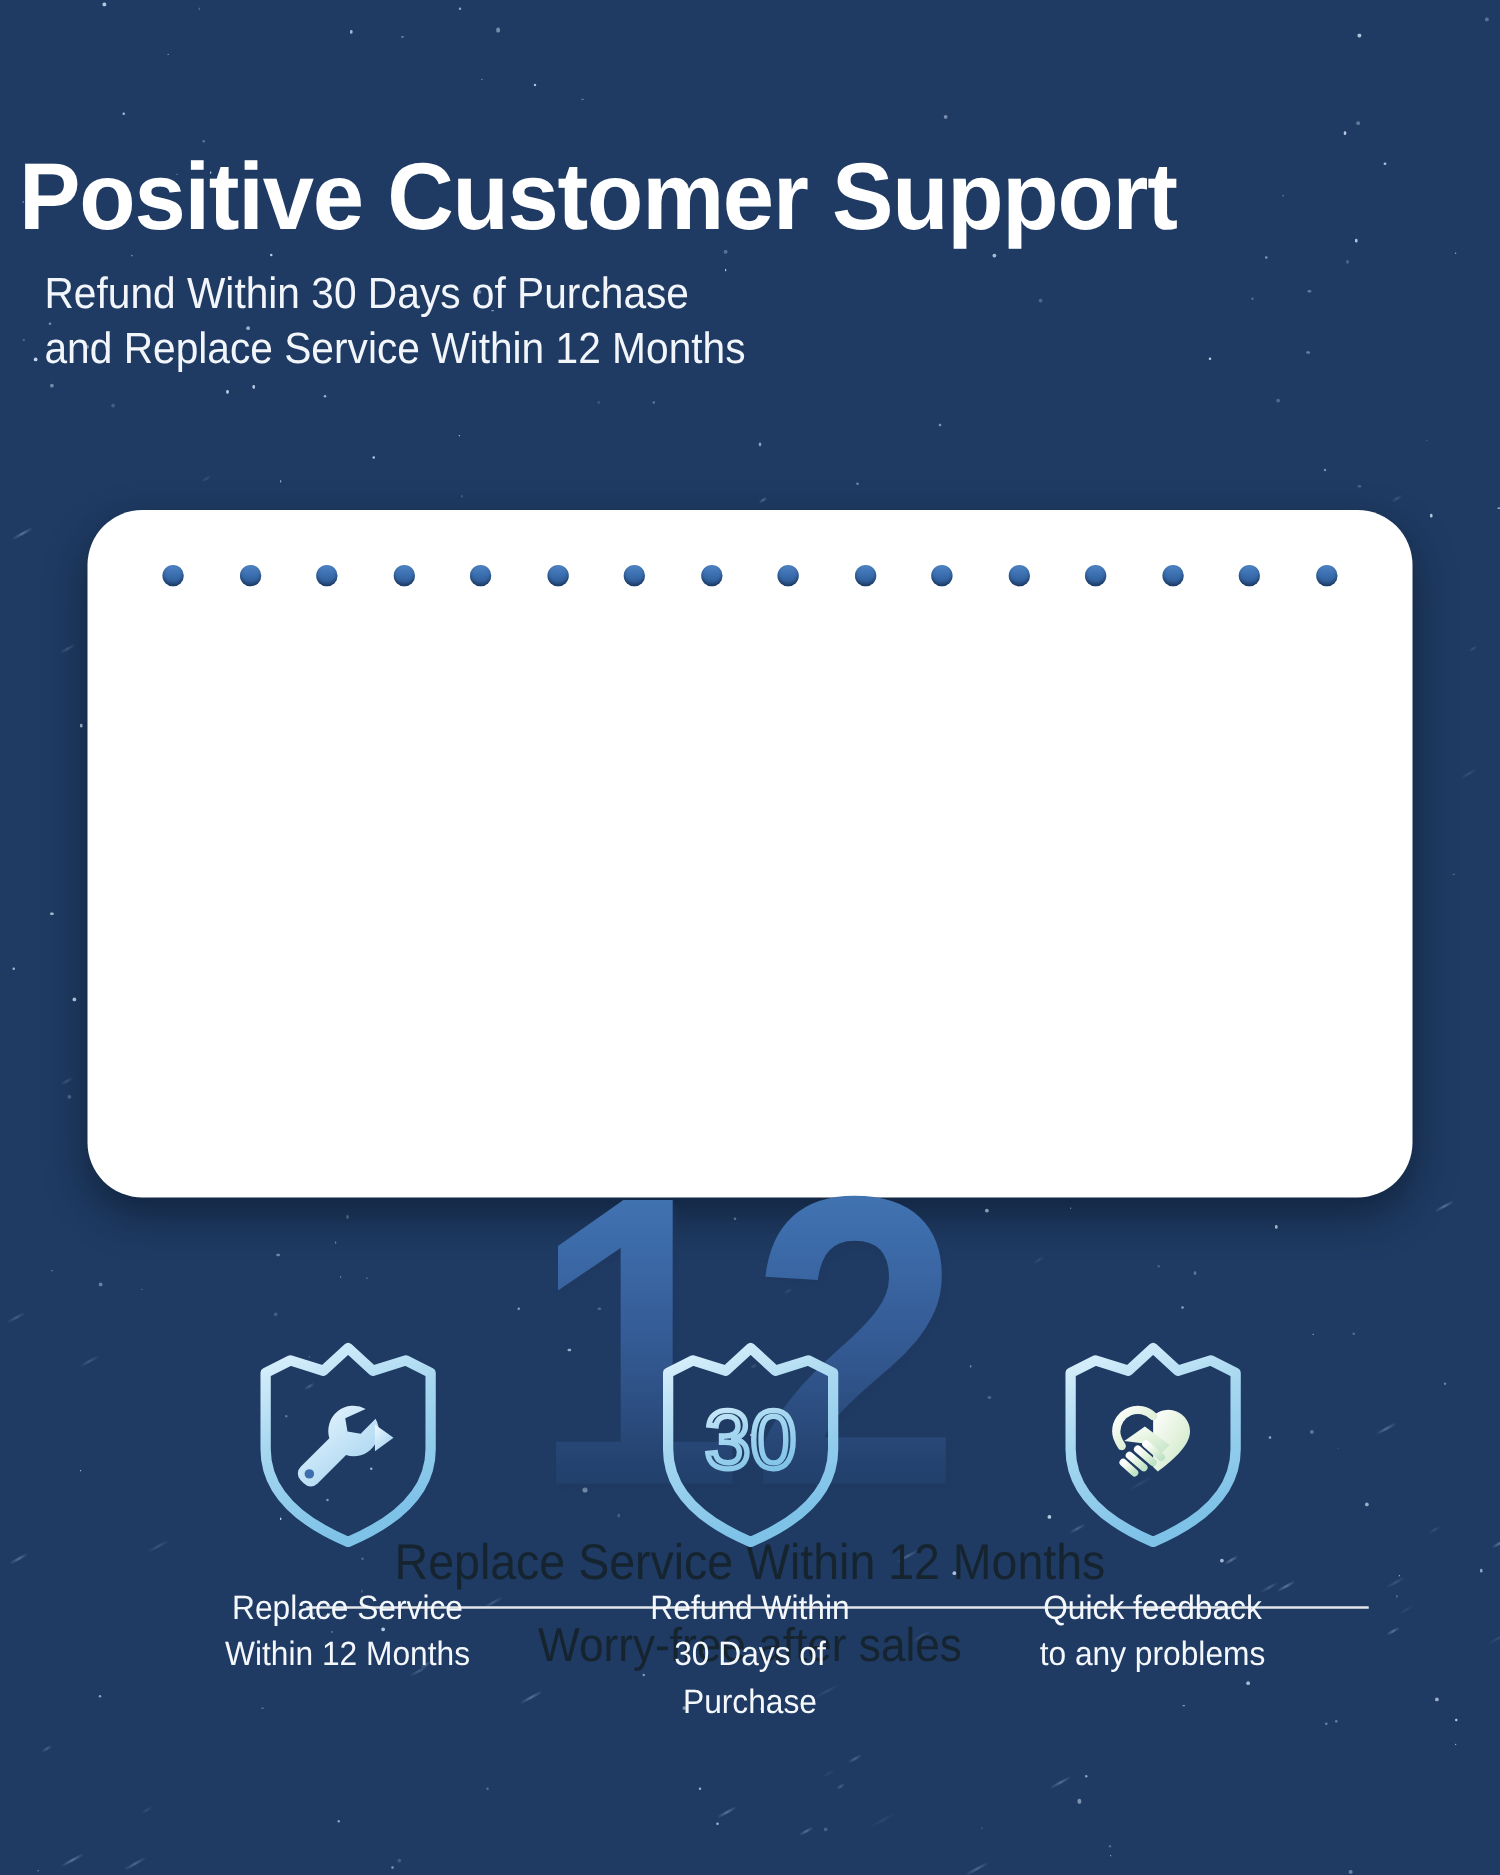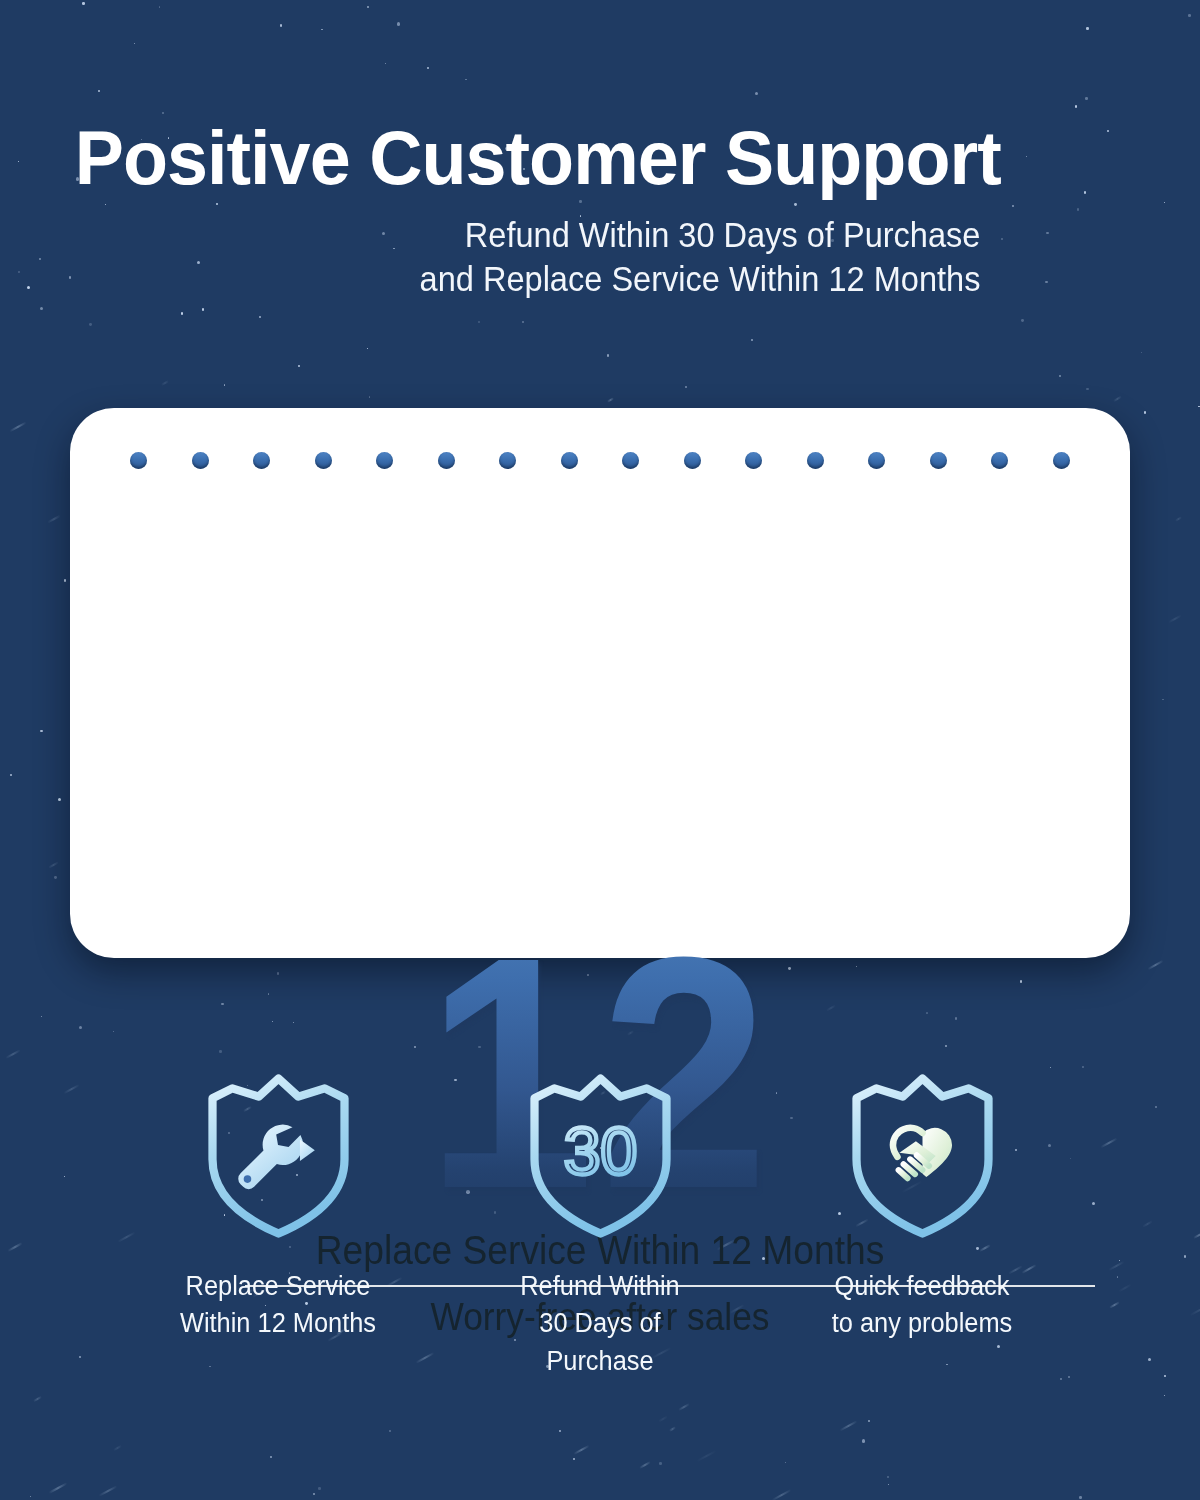--- a/index.html
+++ b/index.html
@@ -42,21 +42,21 @@
   .streak {
     position:absolute;
     background:linear-gradient(115deg, rgba(210,232,255,0) 0%, rgba(210,232,255,.55) 50%, rgba(210,232,255,0) 100%);
     transform:rotate(-28deg);
     border-radius:2px;
   }
 
   
   .header {
     position:absolute; top:118px; left:0; width:1016px;
-    text-align:right; z-index:5;
+    text-align:left; z-index:5;
   }
   .title {
     font-size:76px;
     font-weight:700;
     color:#ffffff;
     letter-spacing:-1px;
     line-height:1.06;
     font-family:"Liberation Sans", sans-serif;
     transform:scaleX(.97);
   }

